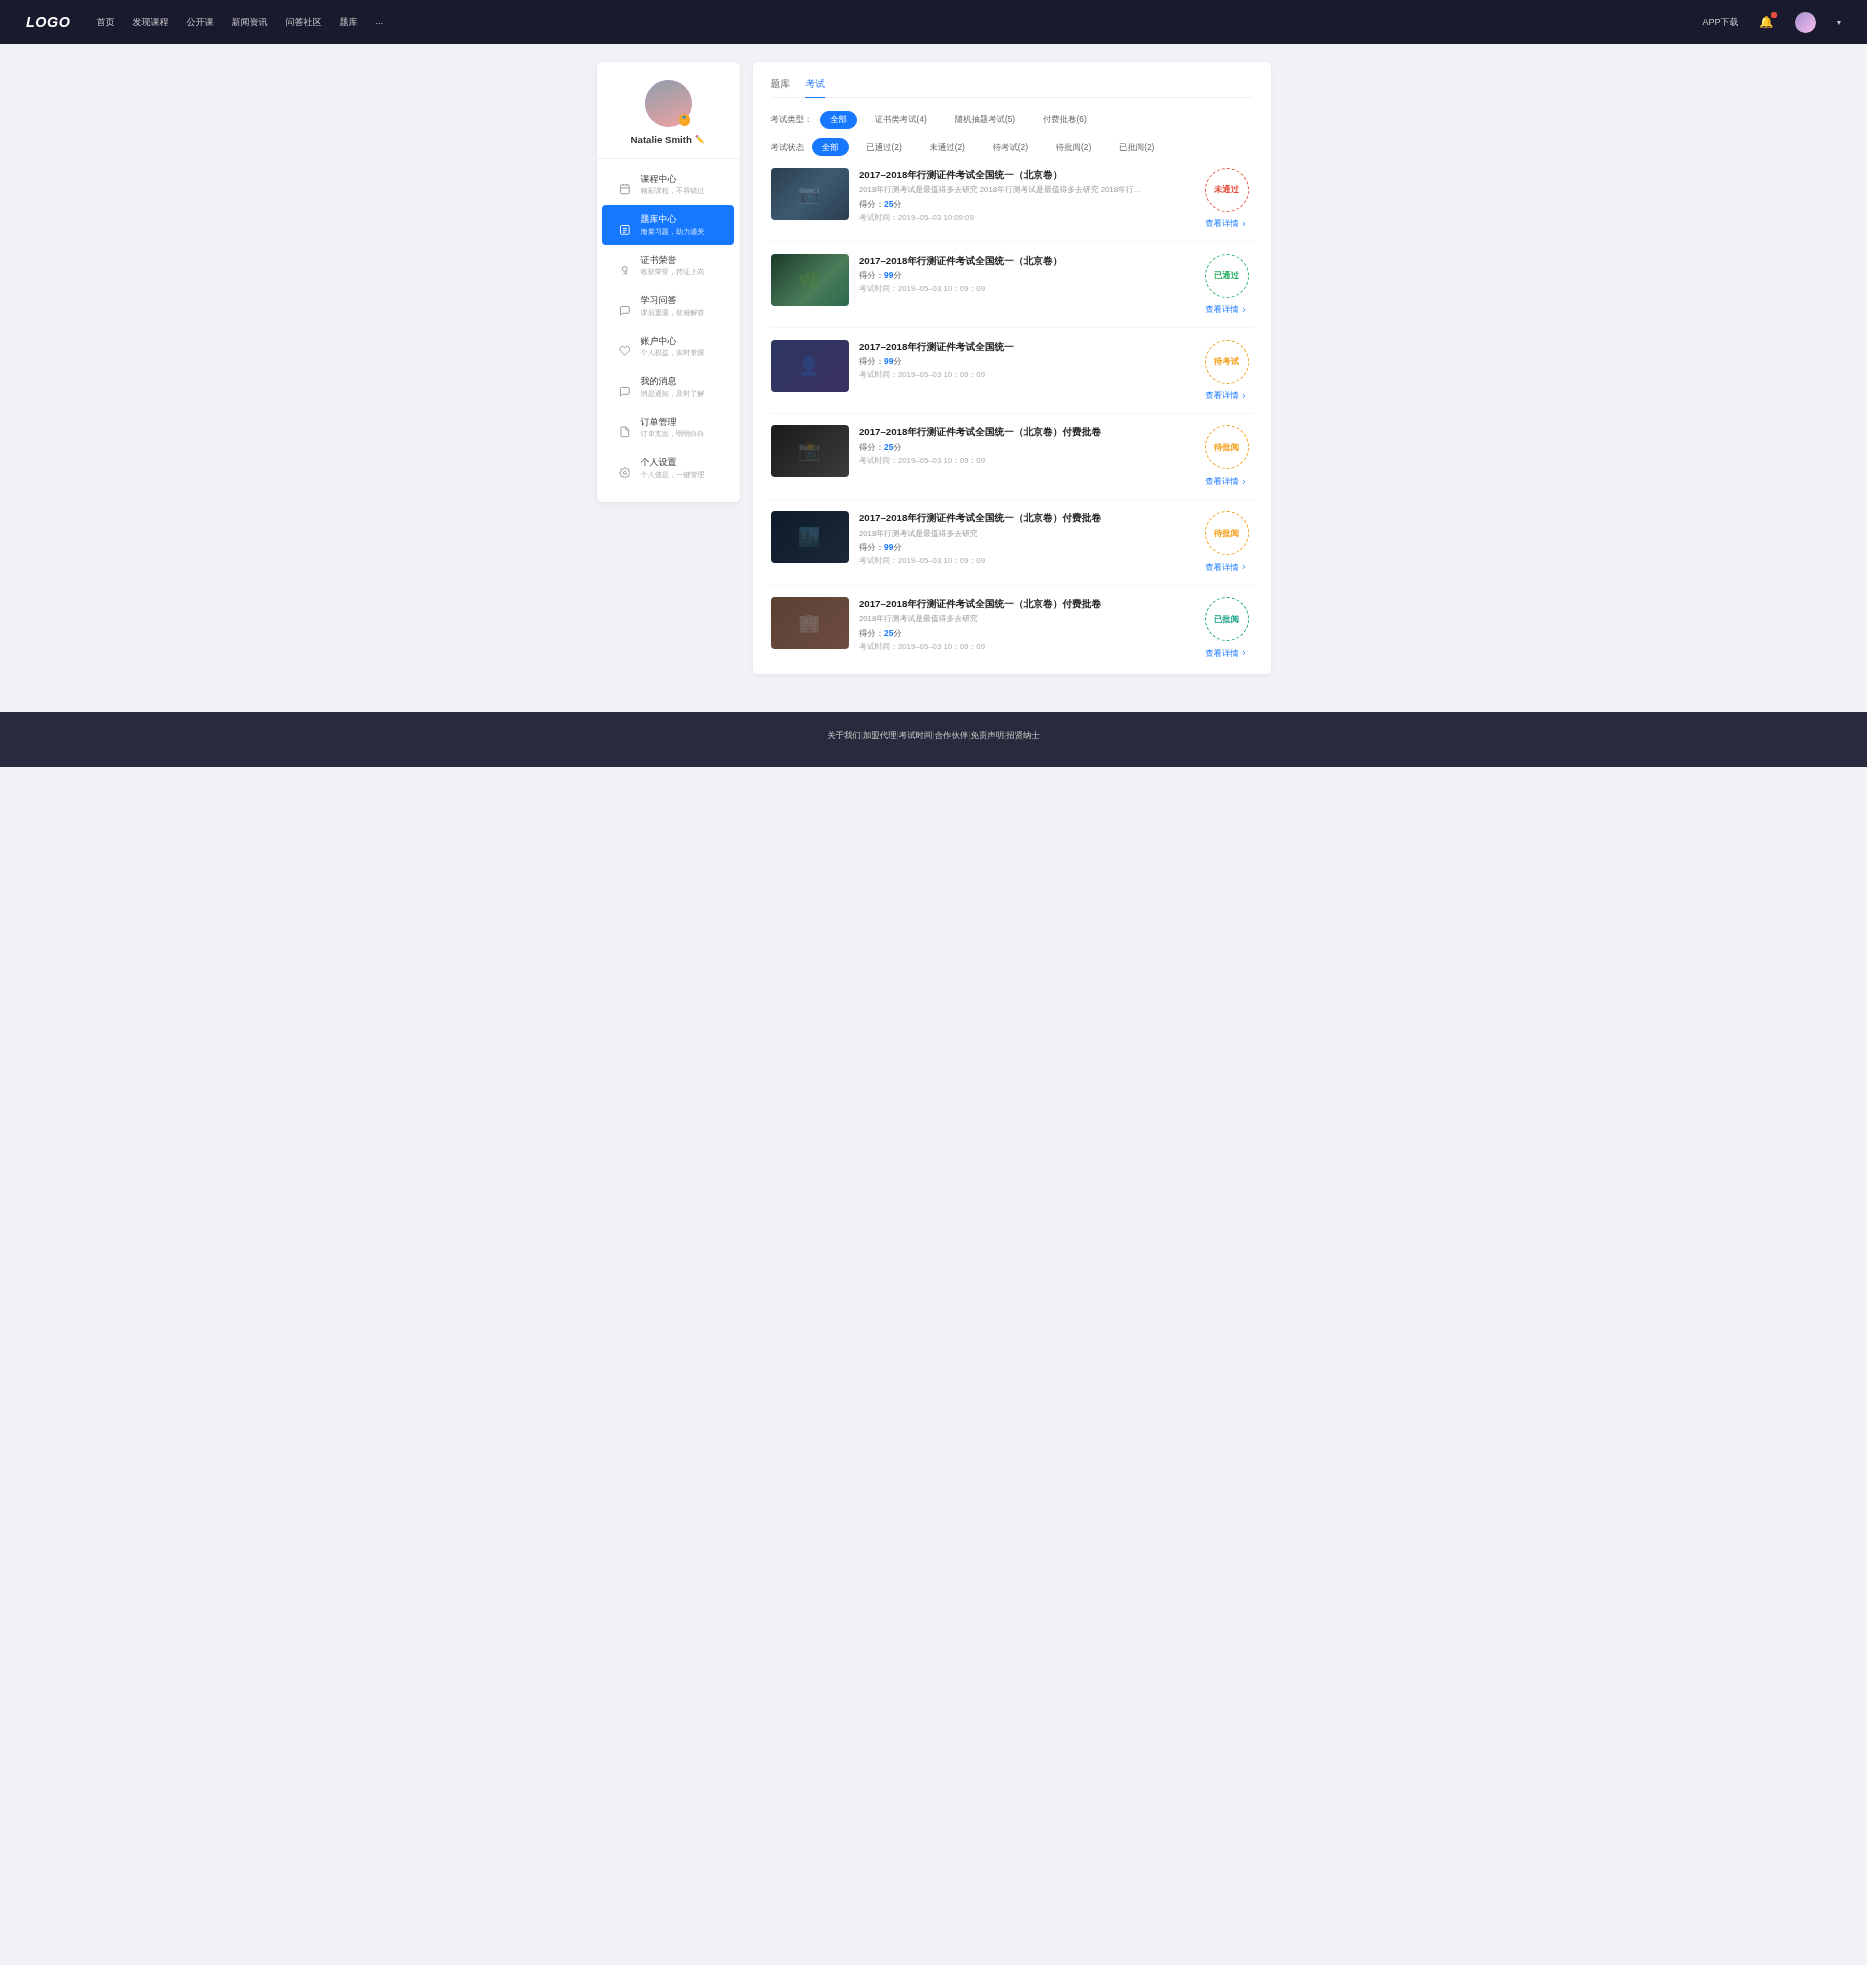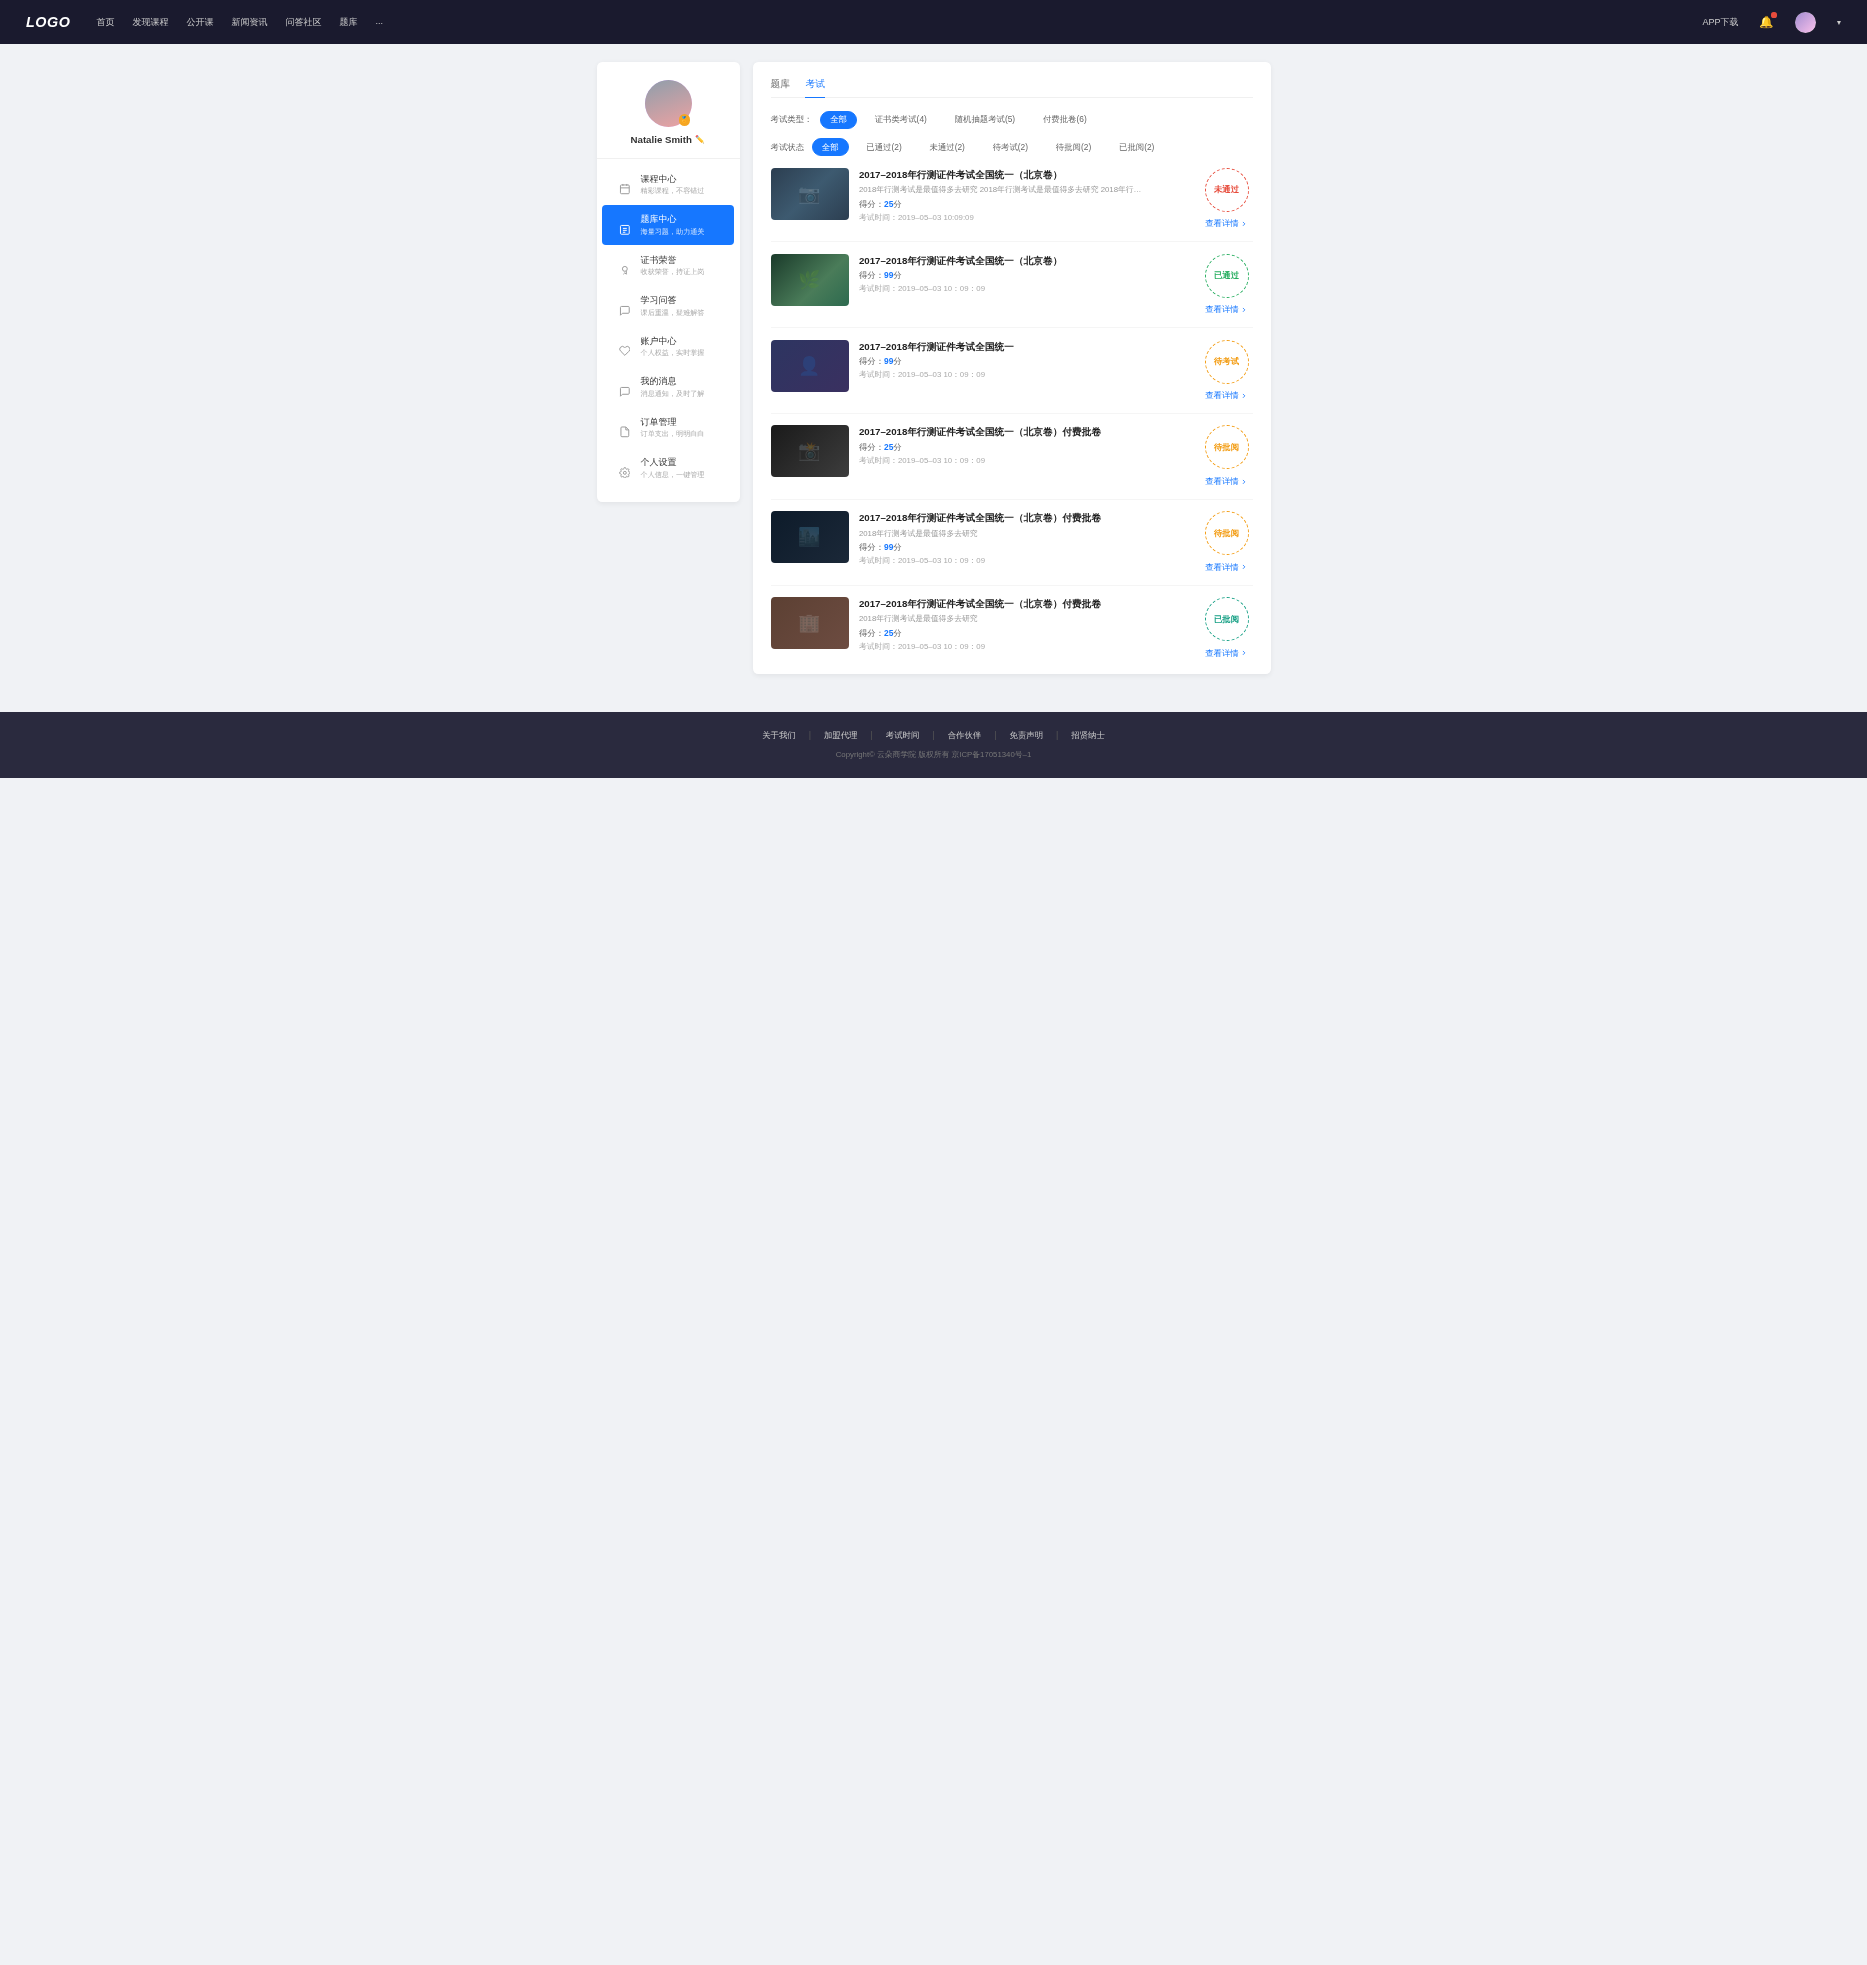--- a/index.html
+++ b/index.html
@@ -327,21 +327,20 @@
     .footer {
       background: #2a2a3e;
       color: #aaa;
       text-align: center;
       padding: 18px 13px;
       margin-top: 19.5px;
     }
     .footer-links {
       display: flex;
       justify-content: center;
-      gap: 13px;
       margin-bottom: 7.8px;
       flex-wrap: wrap;
     }
     .footer-link {
       color: #ccc;
       font-size: 8.4px;
       cursor: pointer;
       text-decoration: none;
     }
     .footer-sep { color: #555; }
@@ -674,15 +673,14 @@
     <a class="footer-link">加盟代理</a>
     <span class="footer-sep">|</span>
     <a class="footer-link">考试时间</a>
     <span class="footer-sep">|</span>
     <a class="footer-link">合作伙伴</a>
     <span class="footer-sep">|</span>
     <a class="footer-link">免责声明</a>
     <span class="footer-sep">|</span>
     <a class="footer-link">招贤纳士</a>
   </div>
-  <div class="footer-copy">Copyright© 云朵商学院  版权所有    京ICP备17051340号–1</div>
 </footer>
 
 
 </body></html>

